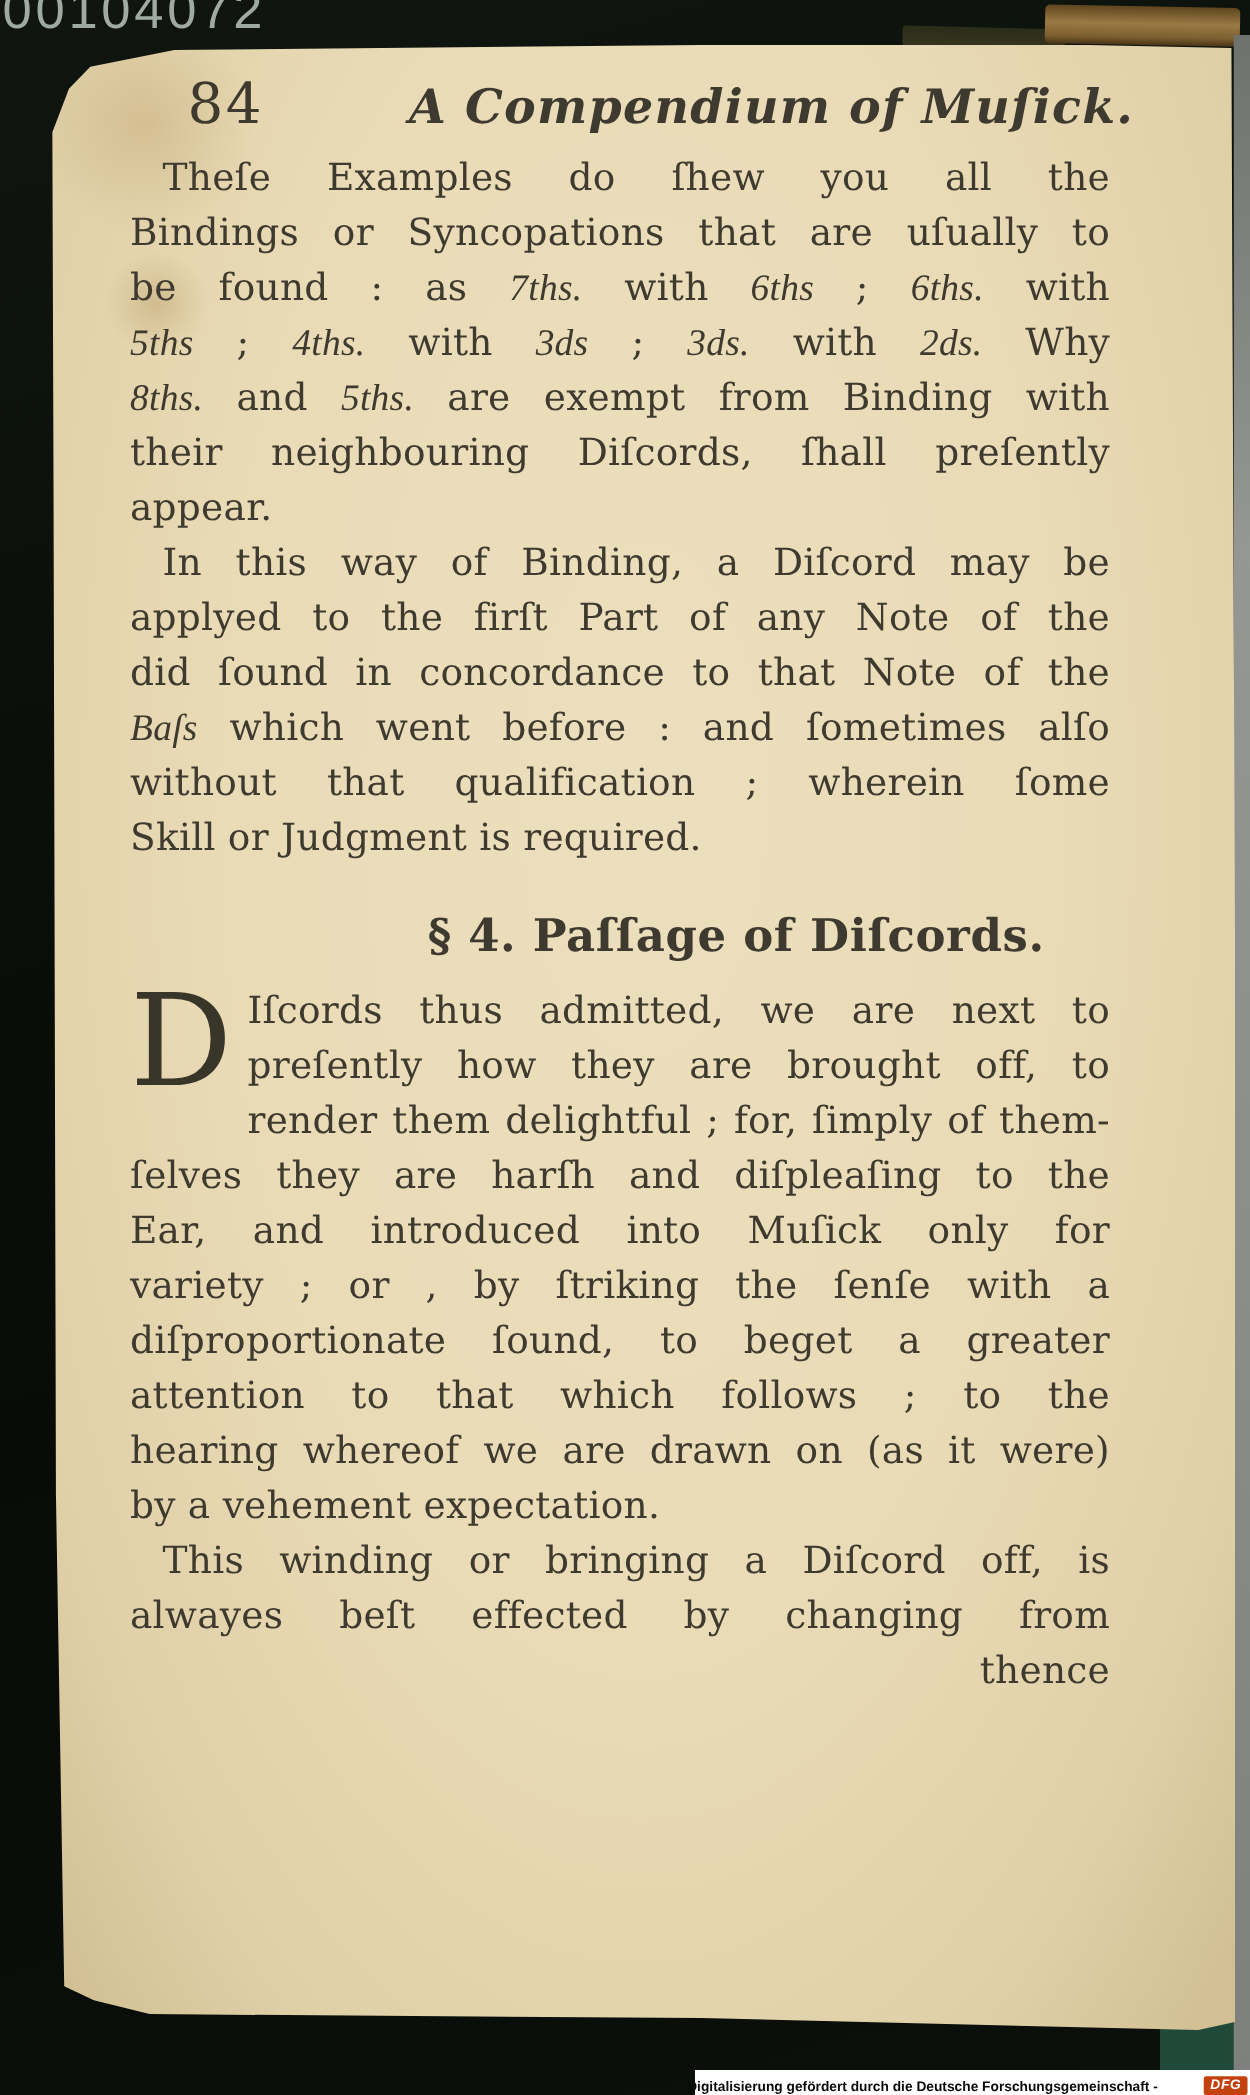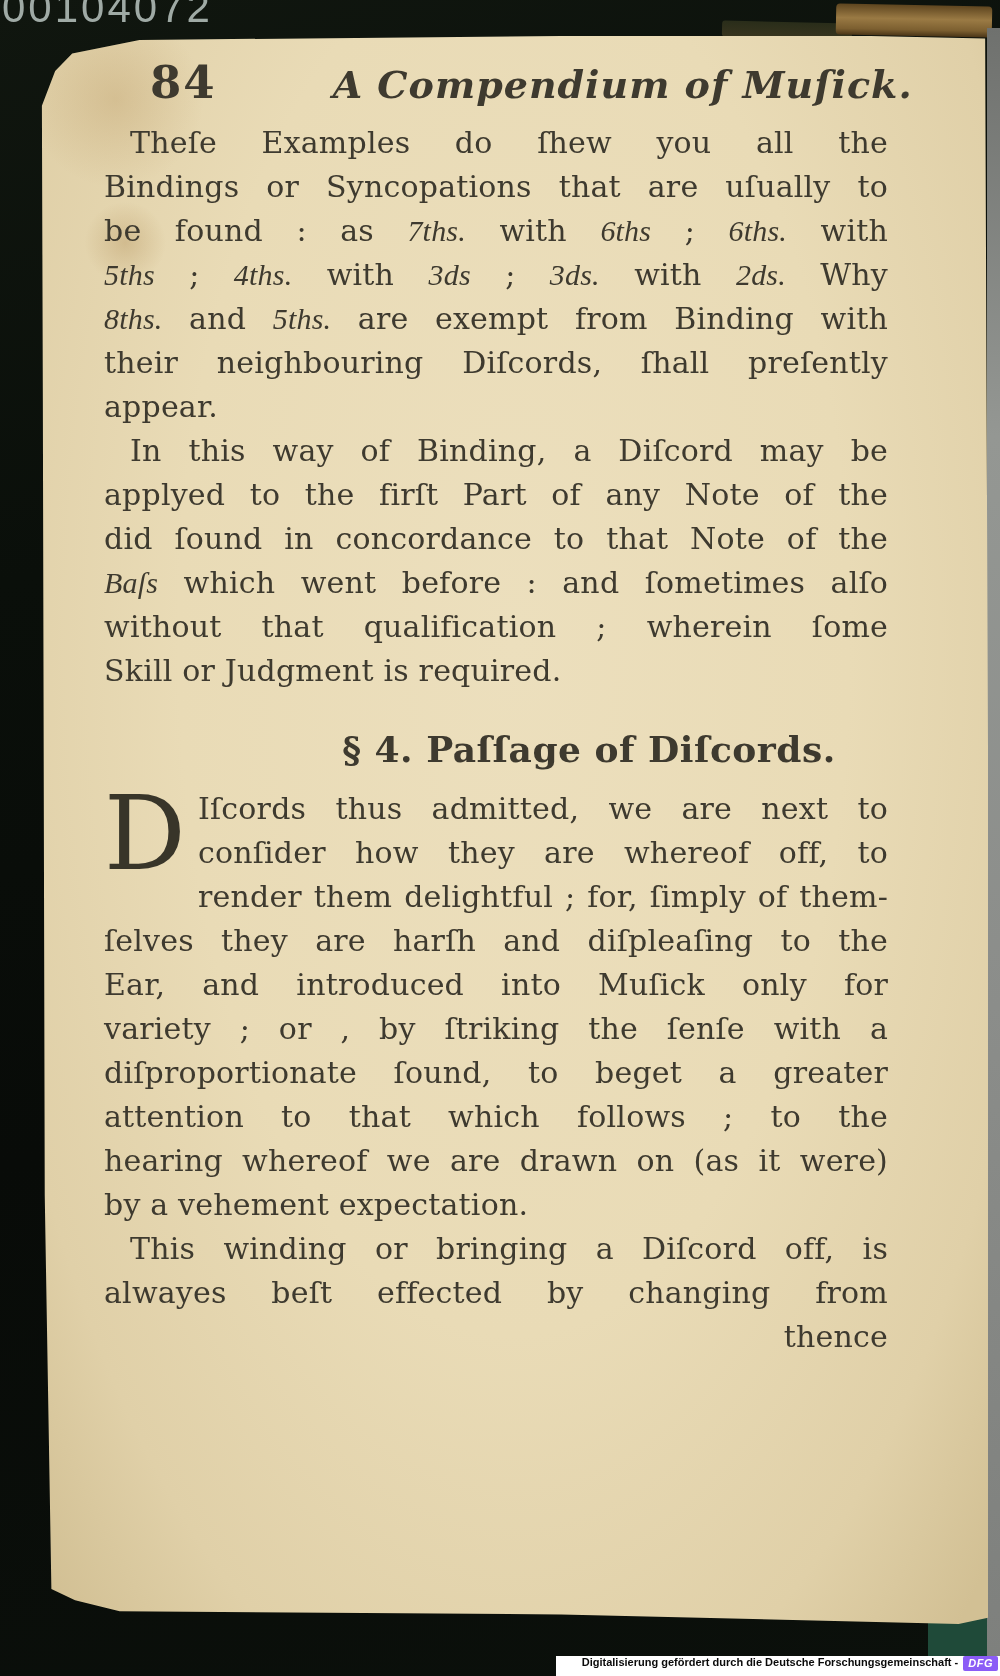--- a/index.html
+++ b/index.html
@@ -27,41 +27,41 @@
     background:
       radial-gradient(circle at 8% 4%, rgba(170,130,70,.25) 0%, rgba(170,130,70,0) 5%),
       radial-gradient(circle at 9% 13%, rgba(160,120,60,.28) 0%, rgba(160,120,60,0) 2.5%),
       radial-gradient(ellipse at 50% 38%, #ecdfbd 0%, #e9dbb6 50%, #e0d0a8 80%, #d2c094 97%);
     clip-path:polygon(0.2% 4.4%, 1.6% 2.2%, 3.4% 1.1%, 10.5% 0.25%, 55% 0%, 87.6% 0%, 99.7% 0.15%,
       100% 45%, 100% 99.6%, 96.9% 100%, 55% 99.4%, 8.4% 99.2%, 3.7% 98.5%, 1.2% 97.8%,
       0.5% 73%, 0.3% 23%);
     color:#3e3a2f;}
   .page-inner{position:absolute;left:64px;right:100px;top:20px;}
   .header{display:flex;align-items:baseline;}
-  .pagenum{margin-left:46px;font-size:45px;font-weight:700;letter-spacing:2px;}
+  .pagenum{margin-left:46px;font-size:45px;font-weight:400;letter-spacing:2px;}
   .running-title{flex:1;text-align:right;padding-left:116px;
     font-style:italic;font-size:38px;font-weight:600;letter-spacing:1px;white-space:nowrap;}
   .body{margin-top:12px;font-size:30px;line-height:44px;letter-spacing:.2px;}
   .line{text-align:justify;text-align-last:justify;min-height:44px;}
   .line.last{text-align-last:left;}
   .line.indent{text-indent:26px;}
   .line i{font-style:italic;font-family:Liberation Serif, serif;}
   .heading{margin:34px 0 16px 186px;text-align:center;
     font-size:36px;font-weight:600;letter-spacing:.5px;white-space:nowrap;}
   .dropcap{float:left;font-size:102px;line-height:86px;height:88px;
     margin:4px 12px 0 0;color:#383529;font-weight:500;}
   .para{overflow:visible;}
   .catchword{text-align:right;min-height:44px;}
   
   .credit-bar{position:absolute;right:0;bottom:0;width:444px;height:20px;z-index:6;
-    background:#ffffff;display:flex;align-items:flex-start;justify-content:flex-end;
+    background:#ffffff;display:flex;align-items:flex-end;justify-content:flex-end;
     font-family:"Liberation Sans",sans-serif;font-size:11px;font-weight:700;color:#0a0a0a;
-    white-space:nowrap;padding-right:2px;box-sizing:border-box;}
-  .dfg{display:inline-block;margin-left:5px;padding:1px 5px 2px 5px;border-radius:2px;
-    background:#8b5cf6;color:#ffffff;font-style:italic;font-weight:700;font-size:11px;
+    white-space:nowrap;padding-right:2px;box-sizing:border-box;gap:20px;}
+  .dfg{display:inline-block;margin-left:17px;padding:1px 5px 2px 5px;border-radius:2px;
+    background:#c2410c;color:#ffffff;font-style:italic;font-weight:700;font-size:11px;
     letter-spacing:.5px;}
 </style>
 </head>
 <body>
 
 <div class="photo">
 
   <div class="watermark">00104072</div>
   <div class="band2"></div>
   <div class="band"></div>
@@ -95,21 +95,21 @@
           <div class="line"><i>Baſs</i> which went before : and ſometimes alſo</div>
           <div class="line">without that qualification ; wherein ſome</div>
           <div class="line last">Skill or Judgment is required.</div>
         </div>
 
         <div class="heading">§ 4. Paſſage of Diſcords.</div>
 
         <div class="para">
           <span class="dropcap">D</span>
           <div class="line">Iſcords thus admitted, we are next to</div>
-          <div class="line">conſider how they are whereof off, to</div>
+          <div class="line">preſently how they are brought off, to</div>
           <div class="line">render them delightful ; for, ſimply of them-</div>
           <div class="line">ſelves they are harſh and diſpleaſing to the</div>
           <div class="line">Ear, and introduced into Muſick only for</div>
           <div class="line">variety ; or , by ſtriking the ſenſe with a</div>
           <div class="line">diſproportionate ſound, to beget a greater</div>
           <div class="line">attention to that which follows ; to the</div>
           <div class="line">hearing whereof we are drawn on (as it were)</div>
           <div class="line last">by a vehement expectation.</div>
         </div>
 

